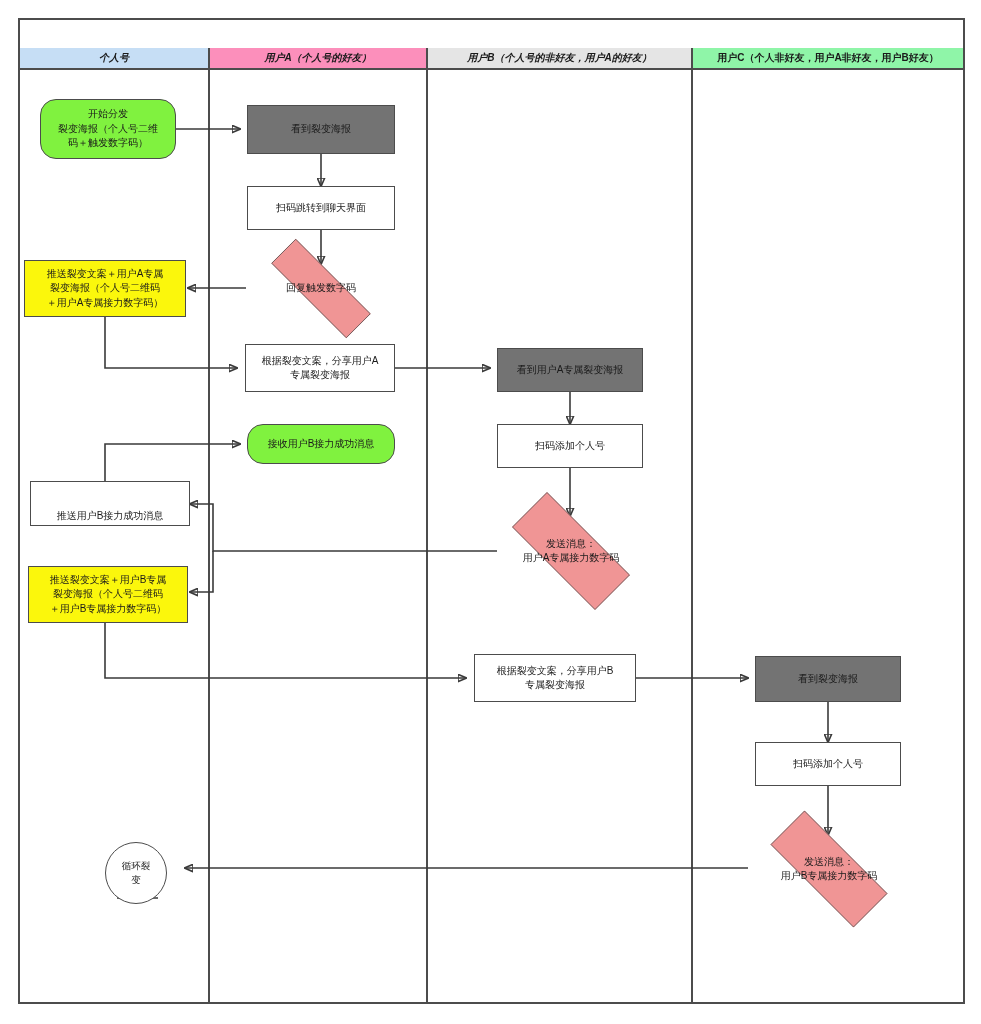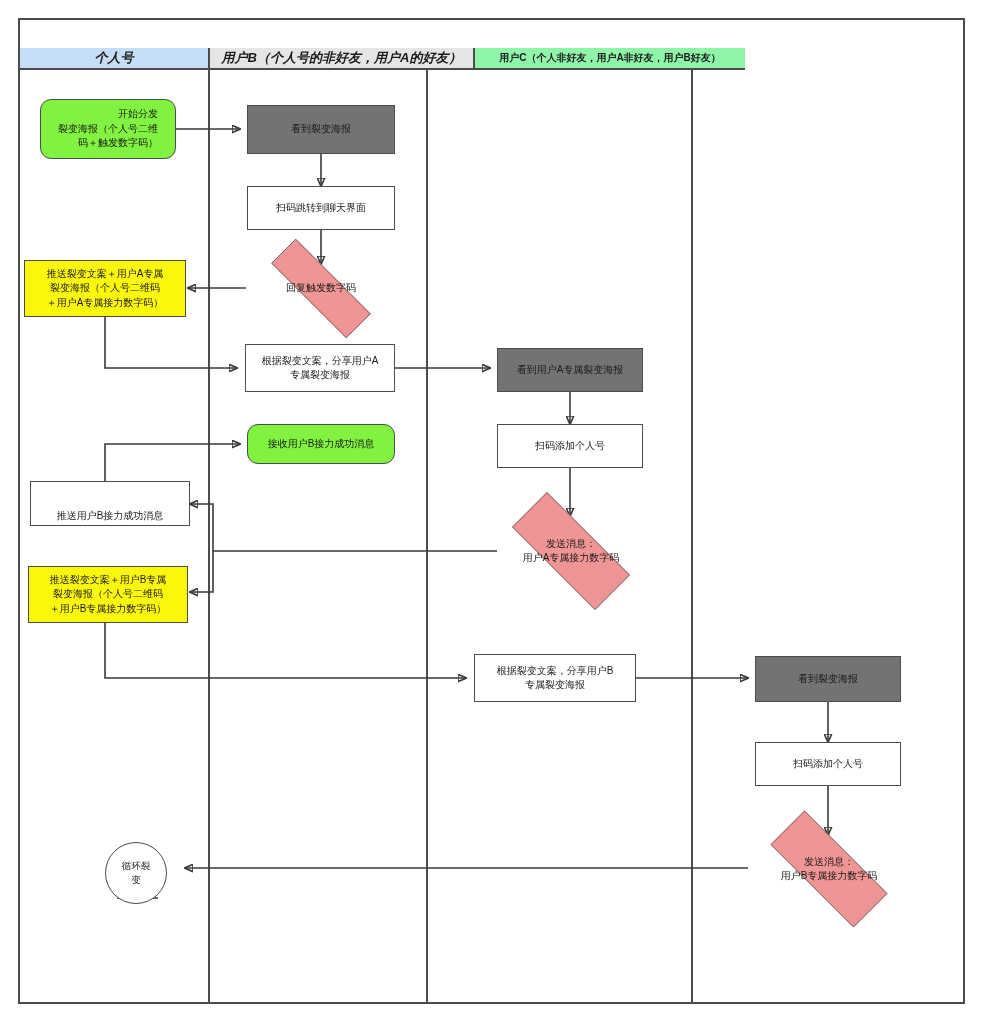--- a/index.html
+++ b/index.html
@@ -51,21 +51,21 @@
     display: flex;
     box-sizing: border-box;
   }
   .lane-head {
     box-sizing: border-box;
     border-right: 2px solid #4c4c4c;
     border-bottom: 2px solid #4c4c4c;
     display: flex;
     align-items: center;
     justify-content: center;
-    font-size: 13px;
+    font-size: 10px;
     font-weight: bold;
     font-style: italic;
     color: #1a1a1a;
     overflow: hidden;
     white-space: nowrap;
   }
   .lane-head:last-child { border-right: none; }
   .lane-head.c1 { width: 190px; background: #c6def5; }
   .lane-head.c2 { width: 218px; background: #fc8fbb; }
   .lane-head.c3 { width: 265px; background: #e5e5e5; }
@@ -97,21 +97,21 @@
     justify-content: center;
     text-align: center;
     font-size: 10px;
     line-height: 1.45;
     color: #1a1a1a;
     border: 1.6px solid #4c4c4c;
     background: #ffffff;
     padding: 2px 4px;
     z-index: 5;
   }
-  .node.rounded { border-radius: 11px; text-align: right; }
+  .node.rounded { border-radius: 16px; }
   .node.green   { background: #80f23f; }
   .node.cyan    { background: #737373; }
   .node.yellow  { background: #fbf70c; }
   .node.white   { background: #ffffff; }
   .node.circle  {
     border-radius: 50%;
     background: #ffffff;
     border: 1.4px solid #4c4c4c;
   }
   .node.diamond-wrap {
@@ -145,20 +145,21 @@
 </head>
 <body>
 
 <div id="canvas">
 
   <div id="lane-table">
 
 
     <div id="header-row">
       <div class="lane-head c1">个人号</div>
+      <div class="lane-head c2">用户A（个人号的好友）</div>
       <div class="lane-head c3">用户B（个人号的非好友，用户A的好友）</div>
       <div class="lane-head c4">用户C（个人非好友，用户A非好友，用户B好友）</div>
     </div>
 
     <div class="lane-body">
       <div class="lane-col c1"></div>
       <div class="lane-col c2"></div>
       <div class="lane-col c3"></div>
       <div class="lane-col c4"></div>
     </div>

